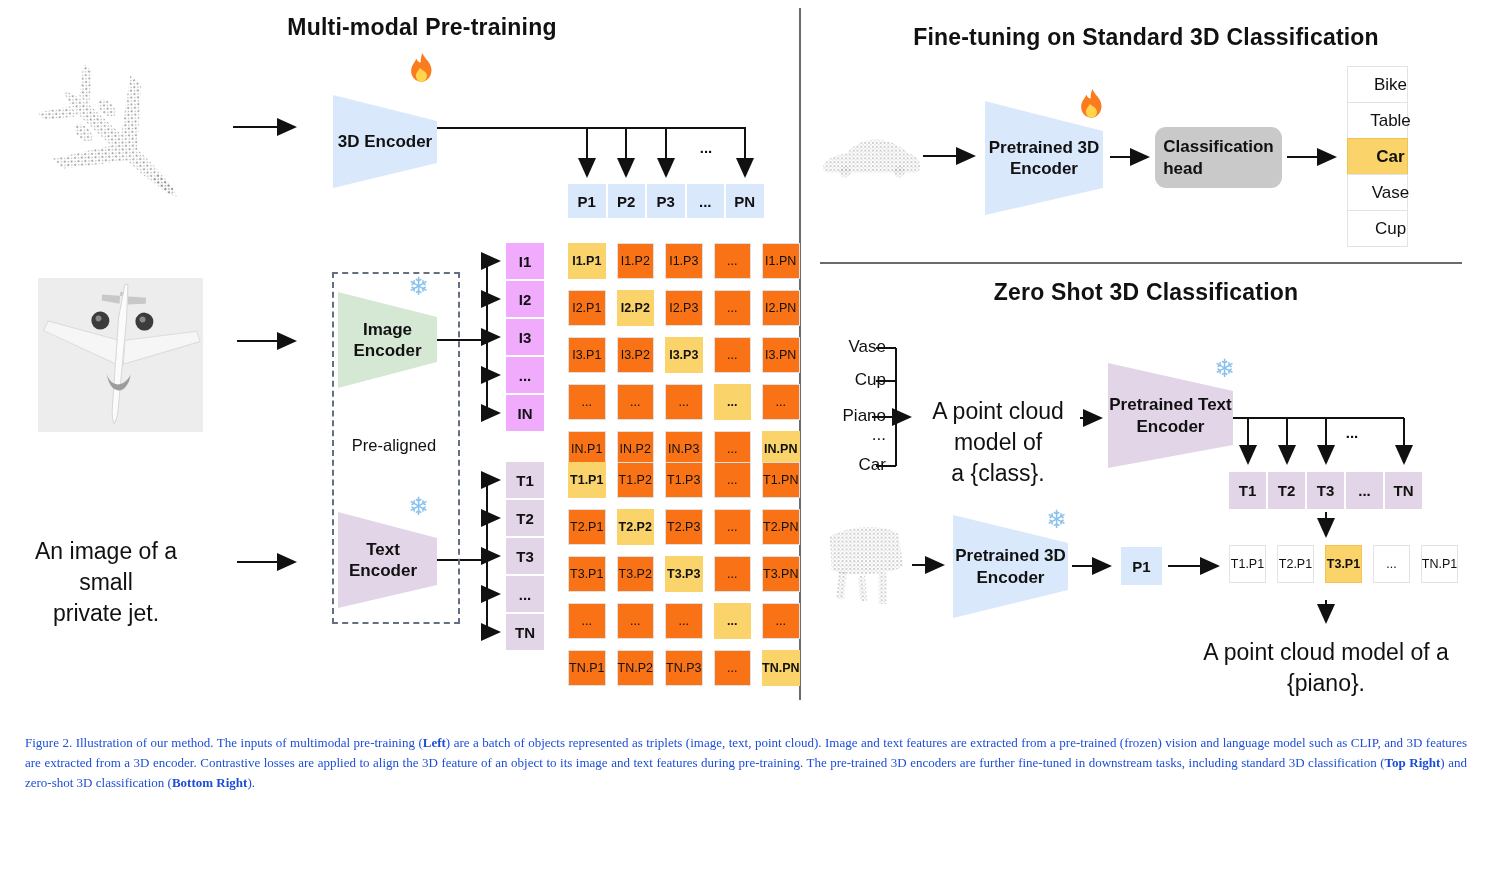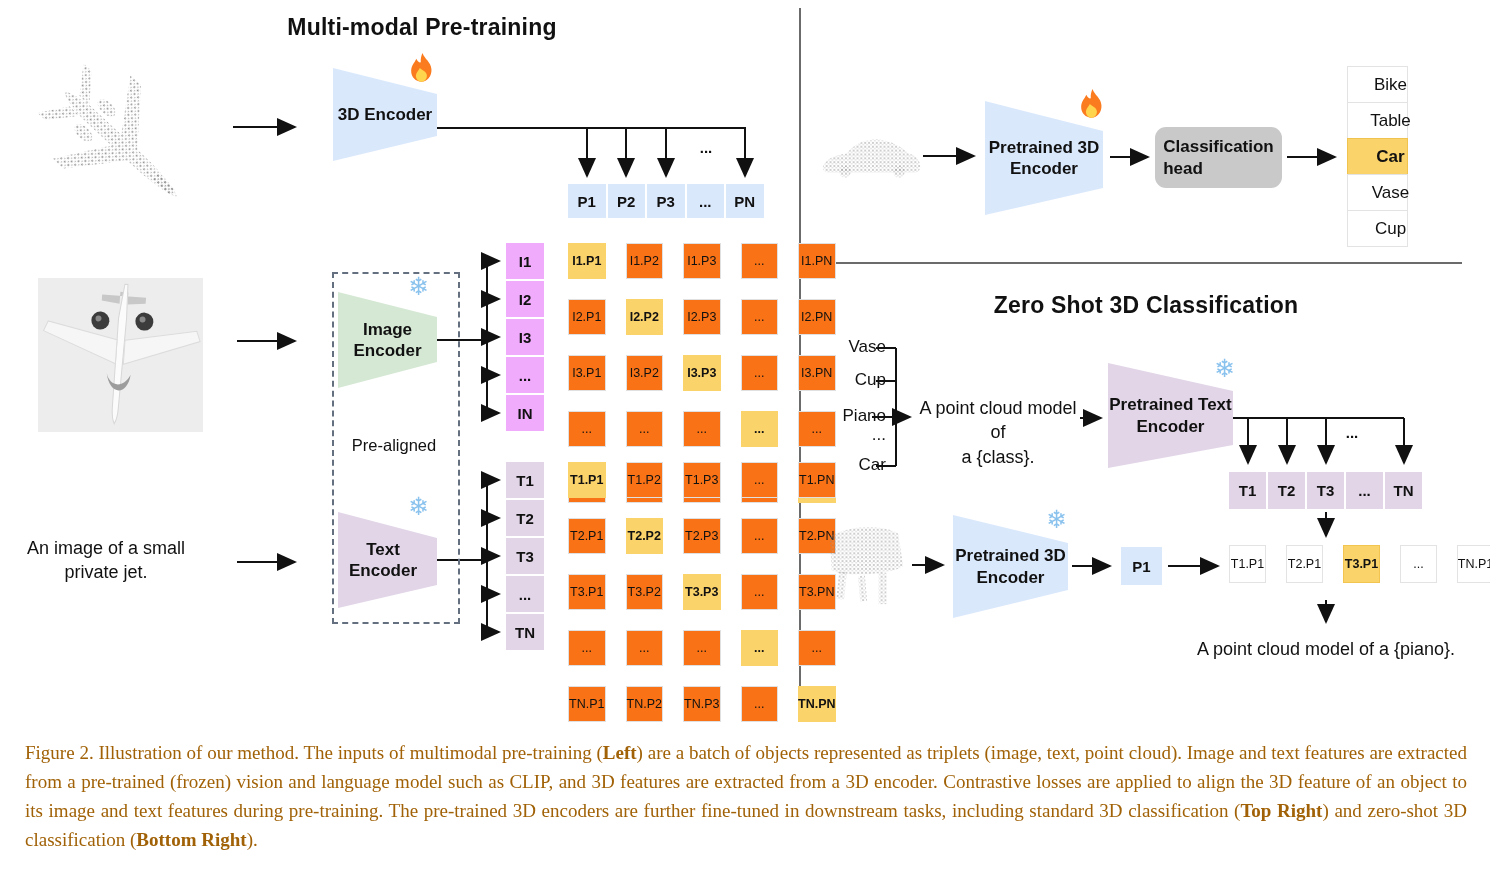--- a/index.html
+++ b/index.html
@@ -10,35 +10,35 @@
   .trap{position:absolute;}
   .trap svg{position:absolute;left:0;top:0;}
   .trap .lbl{position:absolute;inset:0;display:flex;align-items:center;justify-content:center;
              font-weight:bold;font-size:17px;text-align:center;white-space:pre-line;line-height:1.25;}
   .icon-emoji{position:absolute;font-size:25px;color:#8ac2ee;font-weight:bold;}
   .cellrow{display:grid;gap:2px;}
   .cellrow .cell{display:flex;align-items:center;justify-content:center;font-size:15px;font-weight:bold;}
   .prow .cell{background:#dae8fc;}
   .ilab .cell{background:#f0abfc;}
   .tlab .cell{background:#e1d5e7;}
-  .matrix{display:grid;gap:20px;}
+  .matrix{display:grid;gap:11px;}
   .matrix .cell{background:#f97316;border:1px solid #e0e0e0;display:flex;align-items:center;justify-content:center;
                 font-size:12.5px;font-weight:normal;}
   .matrix .cell.hl{background:#fbd36b;border-color:#fbd36b;font-weight:bold;}
   .plain .cell{background:#fff;border:1px solid #e3e3e3;font-weight:normal;}
   .plain .cell.hl{background:#fbd36b;border-color:#f3c44f;font-weight:bold;}
   .classlist{display:grid;gap:0;}
   .classlist .cell{background:#fff;border:1px solid #e3e3e3;margin-top:-1px;display:flex;align-items:center;
                    justify-content:center;font-size:17px;padding-left:26px;}
   .classlist .cell.hl{background:#fbd36b;border-color:#f0c34e;font-weight:bold;}
-  .txt{font-size:18px;text-align:center;white-space:pre-line;line-height:1.35;}
+  .txt{font-size:23px;text-align:center;white-space:pre-line;line-height:1.35;}
   .dots{font-size:15px;font-weight:bold;text-align:center;}
   .dashedbox{border:2px dashed #64707f;}
   .caption{position:absolute;left:25px;top:720px;width:1442px;font-family:"Liberation Serif","DejaVu Serif",serif;
-           font-size:19px;line-height:1.52;text-align:justify;color:#a16207;}
+           font-size:13px;line-height:1.52;text-align:justify;color:#1d4ed8;}
   .zsword{font-size:17px;text-align:right;width:66px;}
 </style>
 </head>
 <body>
 
 <div class="figure">
 
   <svg width="0" height="0" style="position:absolute">
     <defs>
       <pattern id="pcdots" width="4" height="4" patternUnits="userSpaceOnUse">
@@ -109,21 +109,21 @@
       <path fill="url(#pcdots)" d="M49,56 L8,90 L8,102 L49,74 Z"></path>
       <path fill="url(#pcdots)" d="M61,56 L102,90 L102,102 L61,74 Z"></path>
       <path fill="url(#pcdots)" d="M49,110 L27,128 L27,137 L49,121 Z"></path>
       <path fill="url(#pcdots)" d="M61,110 L83,128 L83,137 L61,121 Z"></path>
       <ellipse cx="41" cy="98" rx="5" ry="9" fill="url(#pcdots)"></ellipse>
       <ellipse cx="69" cy="98" rx="5" ry="9" fill="url(#pcdots)"></ellipse>
       <path fill="url(#pcdots)" d="M52,10 L58,10 L58,30 L52,30 Z"></path>
     </g>
   </svg>
 
-  <div class="trap" style="left:333px;top:68px;width:104px;height:93px">
+  <div class="trap" style="left:333px;top:95px;width:104px;height:93px">
     <svg width="104" height="93">
         <polygon points="0,0 0,93 104,68 104,26" fill="#dae8fc"></polygon>
       </svg>
     <span class="lbl">3D Encoder</span>
   </div>
   <svg class="abs" style="left:408px;top:52px" width="27" height="31" viewBox="0 0 26 30">
     <path d="M14,1 C16,7 22,9.5 22.6,16.5 C23.2,23.5 18.5,28.8 13,28.8 C7.5,28.8 2.8,24.5 3,18 C3.15,13 6.5,10 8,6.5 C9.5,9.5 11,10.6 12.3,10 C12,6.5 12.8,3.5 14,1 Z" fill="#fb7c1f"></path>
     <path d="M13,28.8 C9.8,28.8 7.5,26 7.6,22.8 C7.7,19.8 10.5,18 11.4,15.5 C13.3,17.5 17.9,18.6 18.2,22.6 C18.45,25.9 16.2,28.8 13,28.8 Z" fill="#ffd54d"></path>
   </svg>
 
@@ -239,20 +239,21 @@
       <span class="cell">...</span>
       <span class="cell hl">...</span>
       <span class="cell">...</span>
       <span class="cell">TN.P1</span>
       <span class="cell">TN.P2</span>
       <span class="cell">TN.P3</span>
       <span class="cell">...</span>
       <span class="cell hl">TN.PN</span>
     </div>
 
+  <div class="abs ttl" style="left:860px;top:24px;width:572px">Fine-tuning on Standard 3D Classification</div>
 
   <svg class="abs" style="left:818px;top:124px" width="106" height="58" viewBox="0 0 110 55">
     <path fill="url(#pcdots)" d="M5,42 C8,34 16,30 30,28 C38,17 52,12 66,14 C80,16 88,23 94,28 C102,30 106,35 106,42 C106,46 103,48 99,48 L12,48 C8,48 5,46 5,42 Z"></path>
     <circle cx="28" cy="47" r="6" fill="url(#pcdots)"></circle>
     <circle cx="84" cy="47" r="6" fill="url(#pcdots)"></circle>
   </svg>
 
   <div class="trap" style="left:985px;top:101px;width:118px;height:114px">
     <svg width="118" height="114">
         <polygon points="0,0 0,114 118,87 118,30" fill="#dae8fc"></polygon>
@@ -270,21 +271,21 @@
 head</div>
 
   <div class="abs classlist" style="left:1347px;top:67px;grid-template-rows:repeat(5,36px);grid-auto-columns:61px">
       <span class="cell">Bike</span>
       <span class="cell">Table</span>
       <span class="cell hl">Car</span>
       <span class="cell">Vase</span>
       <span class="cell">Cup</span>
     </div>
 
-  <div class="abs ttl" style="left:900px;top:292px;width:492px">Zero Shot 3D Classification</div>
+  <div class="abs ttl" style="left:900px;top:279px;width:492px">Zero Shot 3D Classification</div>
 
   <span class="abs zsword" style="left:820px;top:337px">Vase</span>
   <span class="abs zsword" style="left:820px;top:370px">Cup</span>
   <span class="abs zsword" style="left:820px;top:406px">Piano</span>
   <span class="abs zsword" style="left:820px;top:425px">...</span>
   <span class="abs zsword" style="left:820px;top:455px">Car</span>
 
   <div class="abs txt" style="left:912px;top:396px;width:172px">A point cloud model of
 a {class}.</div>
 

